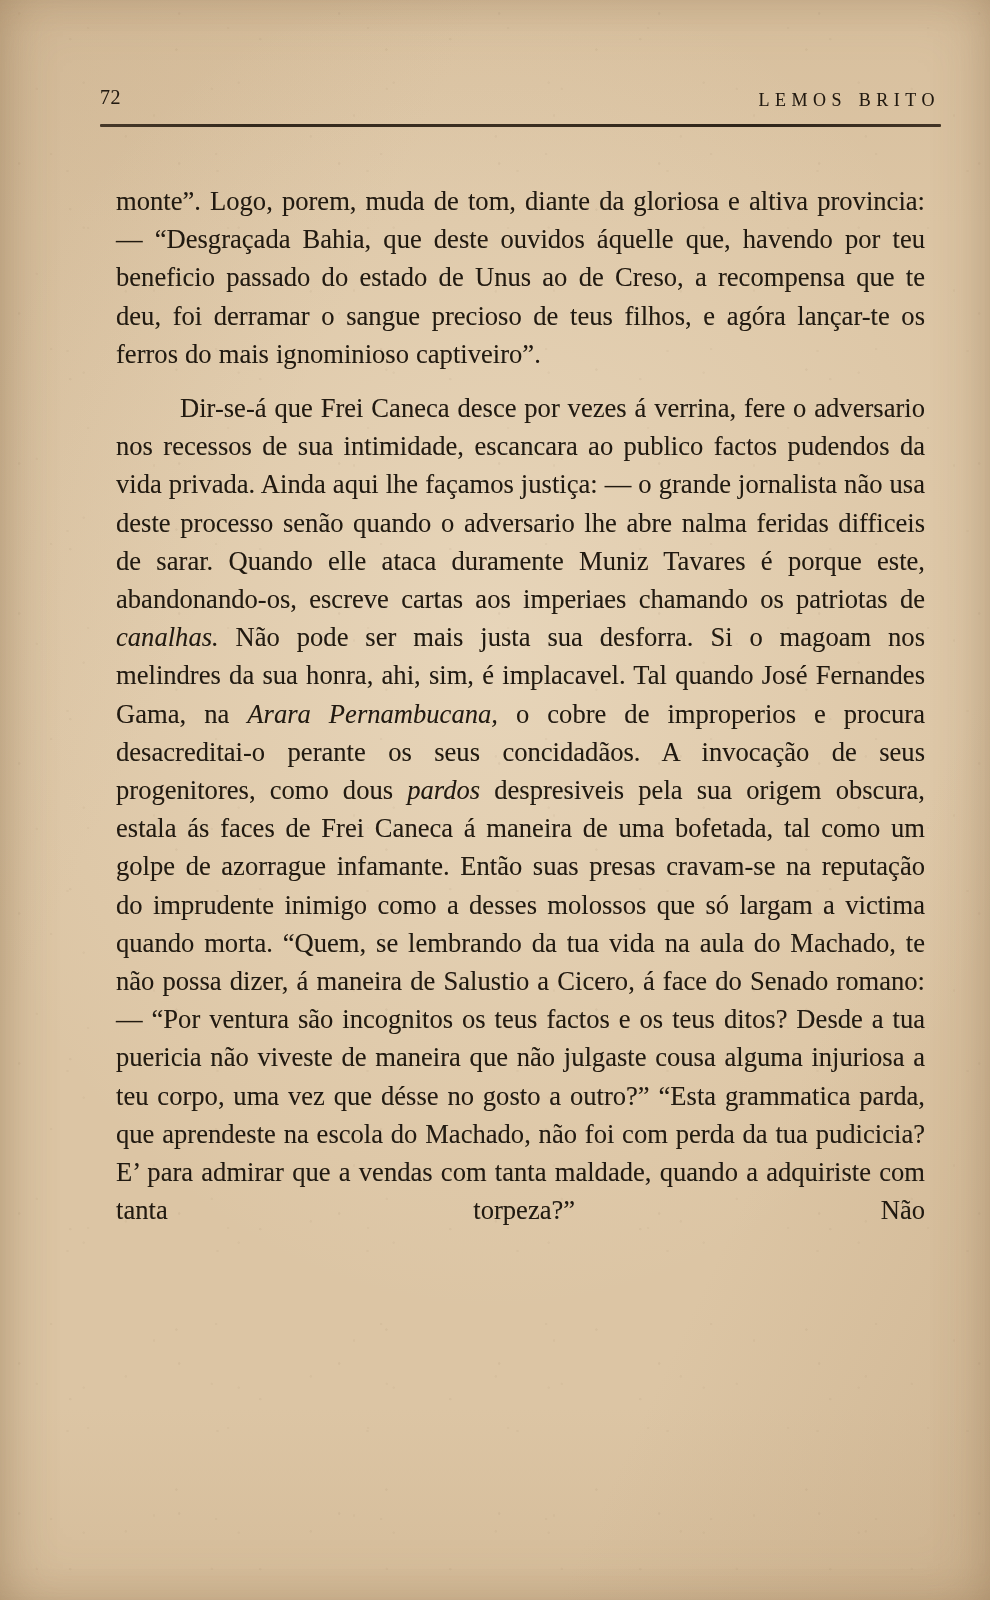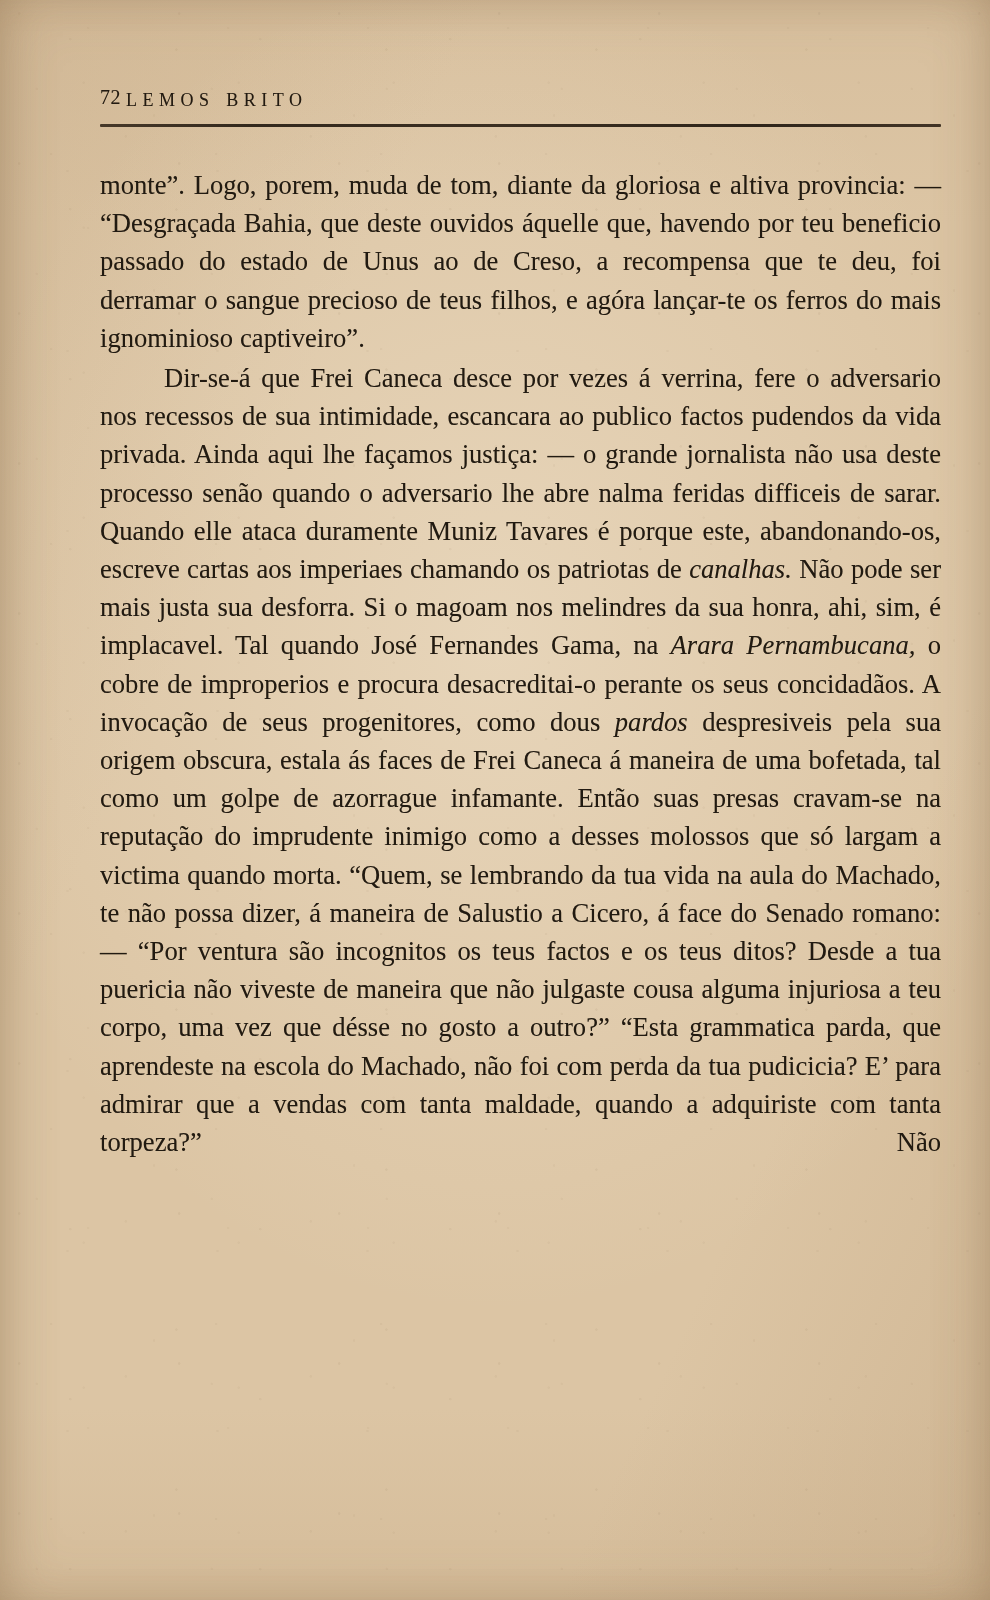--- a/index.html
+++ b/index.html
@@ -71,21 +71,21 @@
     line-height: 34px;
     color: #221a11;
     letter-spacing: 0.5px;
   }
 
   #running-title {
     position: absolute;
     left: 0;
     right: 0;
     top: 2px;
-    text-align: left;
+    text-align: right;
     font-size: 25px;
     line-height: 32px;
     letter-spacing: 5.5px;
     font-variant: small-caps;
     text-transform: lowercase;
     color: #221a11;
     padding-left: 26px;
   }
   #running-title::first-letter { font-size: 25px; }
 
@@ -102,21 +102,21 @@
 
   
   #body-text {
     position: absolute;
     left: 100px;
     top: 166px;
     width: 841px;
   }
 
   p.para {
-    margin: 0;
+    margin: 16px;
     font-size: 26.6px;
     line-height: 38.2px;
     text-align: justify;
     text-align-last: left;
     color: #211a11;
     word-spacing: 0.4px;
     hyphens: none;
   }
 
   p.para.indent {

